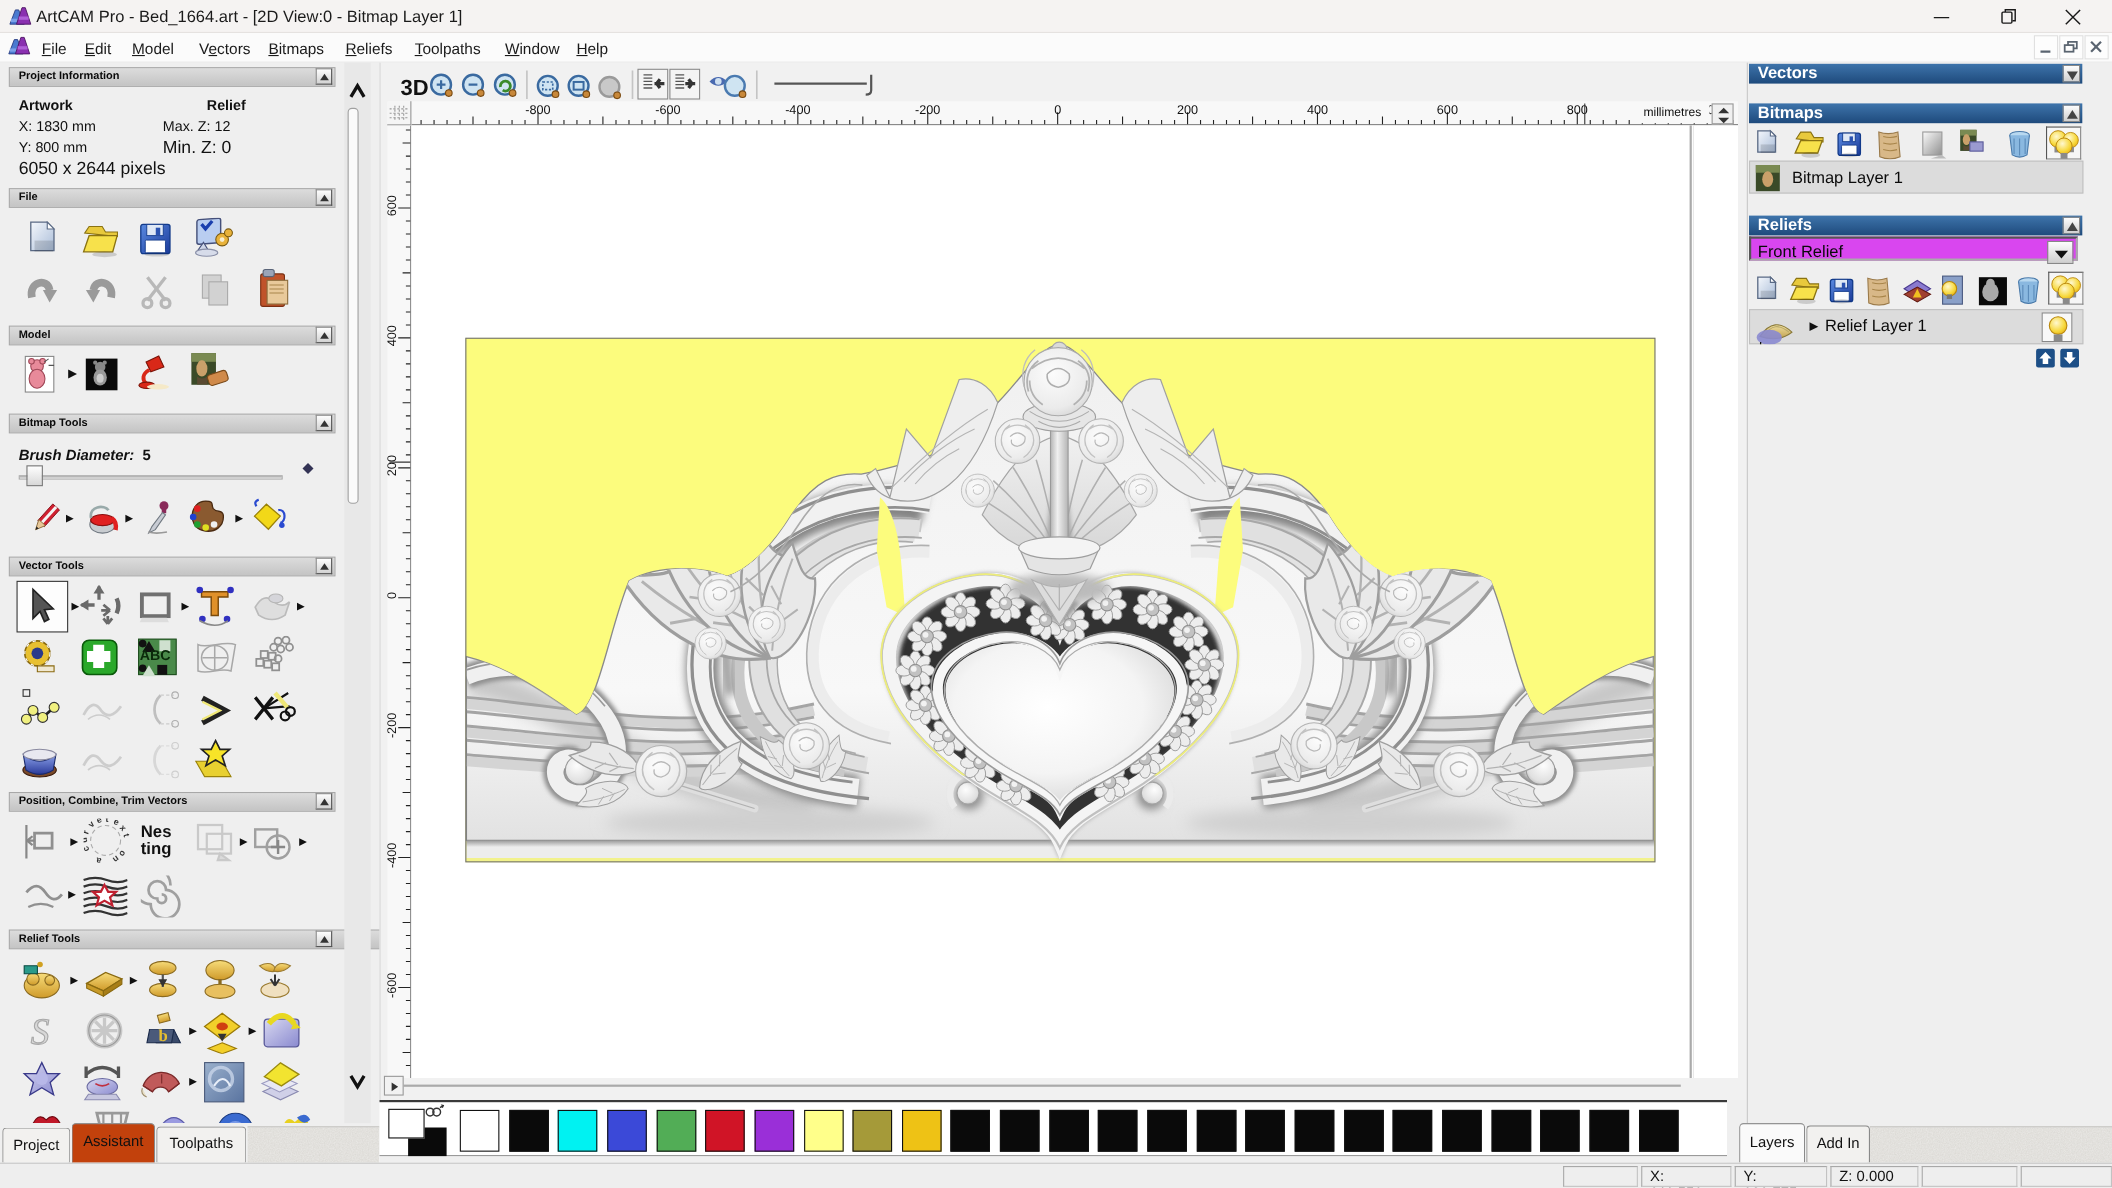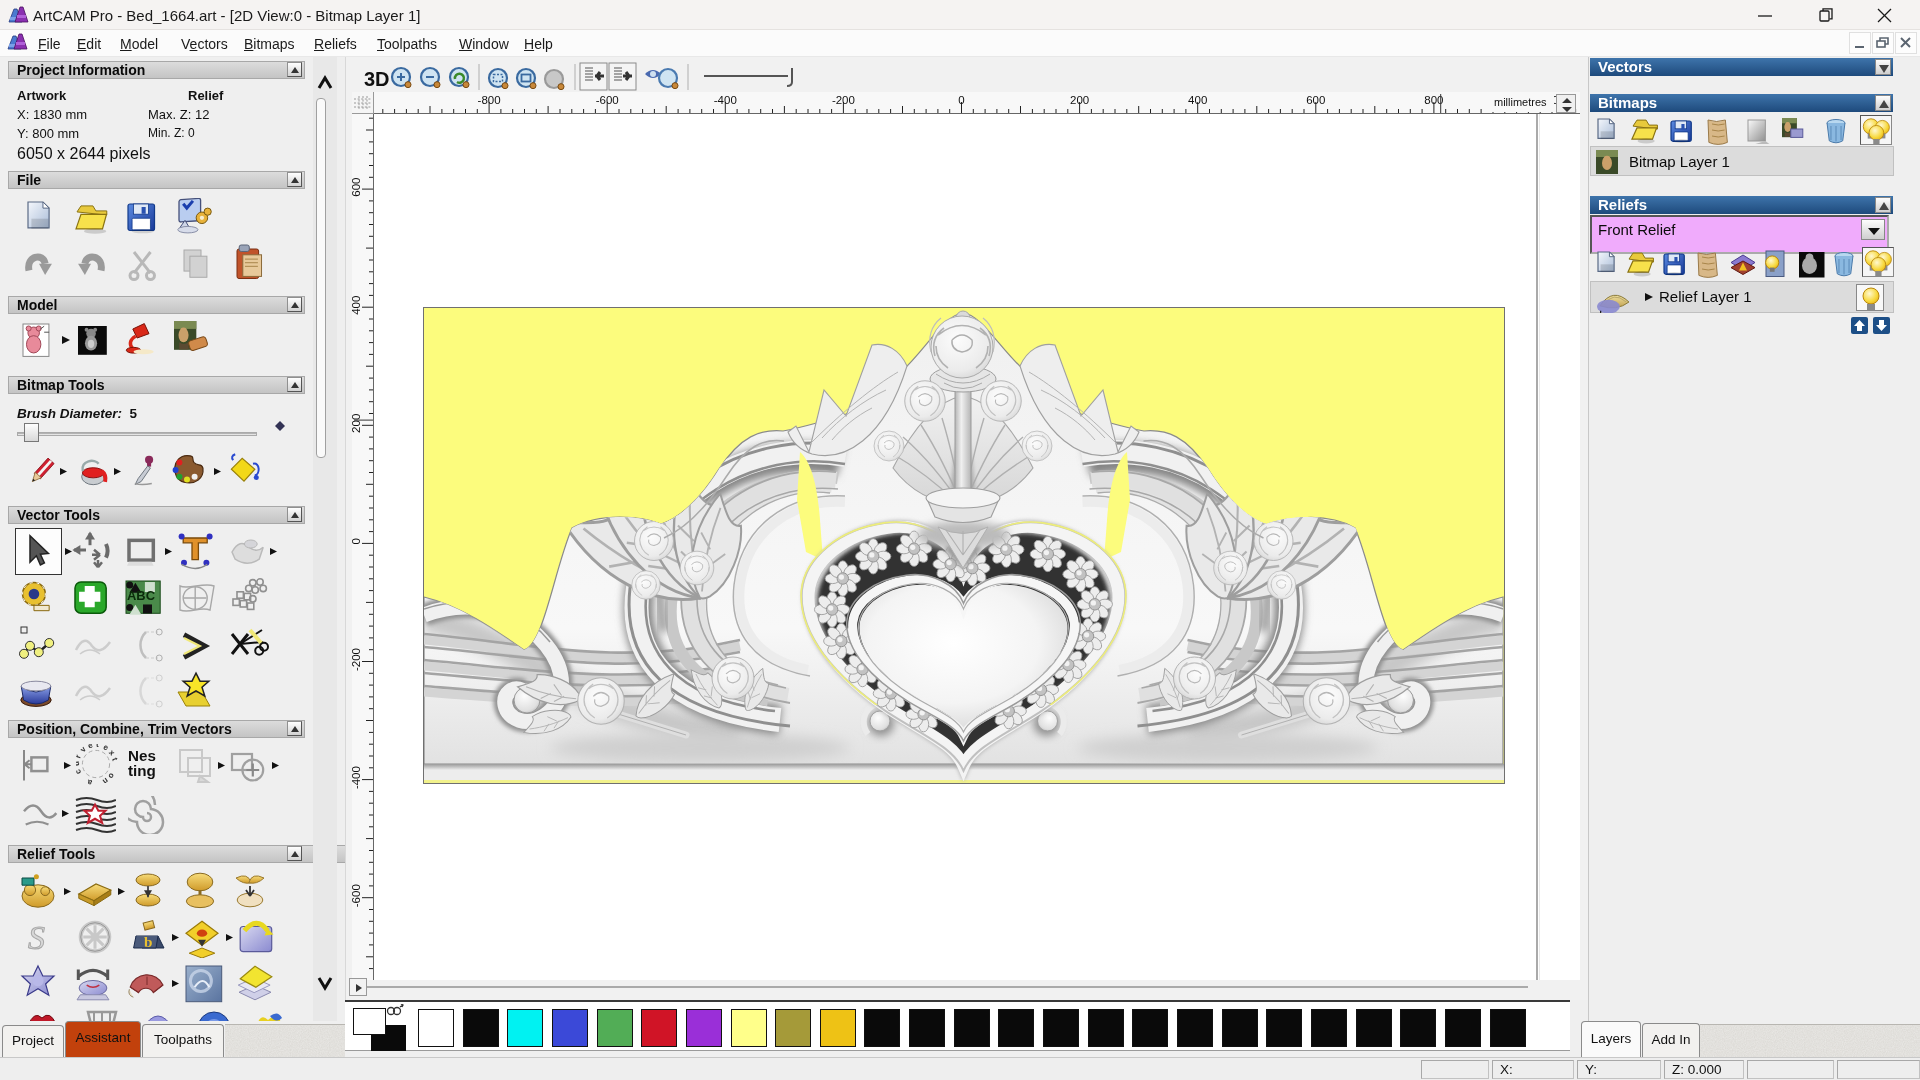--- a/index.html
+++ b/index.html
@@ -1,16 +1,16 @@
 <!DOCTYPE html>
 <html><head><meta charset="utf-8"><style>
 *{margin:0;padding:0;box-sizing:border-box}
 html,body{width:1920px;height:1080px;overflow:hidden;font-family:"Liberation Sans",sans-serif;background:#efefef}
 .hdr{position:absolute;height:18px;background:linear-gradient(#dcdcdc,#c4c4c4);border:1px solid #a8a8a8;
- font-size:14px;font-weight:bold;color:#0a0a0a;line-height:16px;padding-left:8px}
+ font-size:10px;font-weight:bold;color:#0a0a0a;line-height:16px;padding-left:8px}
 .hbtn{position:absolute;width:15px;height:15px;background:linear-gradient(#fefefe,#d2d2d2);
  border:1px solid #909090;border-right-color:#555;border-bottom-color:#555}
 .hbtn:after{content:"";position:absolute;left:3px;top:4px;border-left:4px solid transparent;
  border-right:4px solid transparent;border-bottom:6px solid #333}
 .bluehdr{position:absolute;height:18px;background:linear-gradient(#3e74ab,#1e4a7c);
  font-size:15px;font-weight:bold;color:#fff;line-height:17px;padding-left:8px}
 .tab{position:absolute;background:#f2f1ef;border:1px solid #8a8a8a;border-bottom:none;
  border-radius:4px 4px 0 0;font-size:13.5px;color:#111;text-align:center}
 .sbox{position:absolute;height:19px;border:1px solid #c2c2c2;border-top-color:#a8a8a8;border-left-color:#a8a8a8;
  font-size:13.5px;color:#111;padding:1px 16px 0 7px;background:#eeeeee}
@@ -76,21 +76,21 @@
     </div>
   </div>
 <div style="position:absolute;left:0px;top:57px;width:345px;height:1000px;background:#efefef"></div>
 <div class="hdr" style="left:8px;top:61px;width:297px">Project Information</div>
 <div class="hbtn" style="left:287px;top:62px"></div>
 <div style="position:absolute;left:17px;top:88px;font-size:13px;font-weight:700;color:#111;white-space:nowrap;text-align:center;">Artwork</div>
 <div style="position:absolute;left:148px;top:88px;font-size:13px;font-weight:700;color:#111;white-space:nowrap;margin-left:40px;">Relief</div>
 <div style="position:absolute;left:17px;top:107px;font-size:13px;font-weight:400;color:#111;white-space:nowrap;">X: 1830 mm</div>
 <div style="position:absolute;left:148px;top:107px;font-size:13px;font-weight:400;color:#111;white-space:nowrap;">Max. Z: 12</div>
 <div style="position:absolute;left:17px;top:126px;font-size:13px;font-weight:400;color:#111;white-space:nowrap;">Y: 800 mm</div>
-<div style="position:absolute;left:148px;top:126px;font-size:12px;font-weight:400;color:#111;white-space:nowrap;">Min. Z: 0</div>
+<div style="position:absolute;left:148px;top:126px;font-size:16px;font-weight:400;color:#111;white-space:nowrap;">Min. Z: 0</div>
 <div style="position:absolute;left:17px;top:145px;font-size:16px;font-weight:400;color:#111;white-space:nowrap;">6050 x 2644 pixels</div>
 <div class="hdr" style="left:8px;top:171px;width:297px">File</div>
 <div class="hbtn" style="left:287px;top:172px"></div>
 <svg style="position:absolute;left:22px;top:200px" width="36" height="36" viewBox="0 0 36 36">
     <defs>
 <linearGradient id="gpage" x1="0" y1="0" x2="1" y2="1">
         <stop offset="0" stop-color="#f4f7fc"></stop>
         <stop offset="1" stop-color="#aabdd8"></stop>
       </linearGradient>
 <linearGradient id="gfloppy" x1="0" y1="0" x2="1" y2="1">
@@ -1292,21 +1292,21 @@
       <circle cx="11" cy="9" r="3.2" fill="#caa06a"></circle>
     </svg>
     <div style="position:absolute;left:38px;top:6px;font-size:15px;font-weight:400;color:#0a0a0a;white-space:nowrap;">Bitmap Layer 1</div>
   </div>
 <div class="bluehdr" style="left:1590px;top:196px;width:303px">Reliefs</div>
 <div style="position:absolute;left:1875px;top:197px;width:16px;height:16px;background:linear-gradient(#fdfdfd,#cfcfcf);border:1px solid #888">
     <svg style="position:absolute;left:2px;top:3px" width="12" height="11" viewBox="0 0 12 11">
       <path d="M6 1 L11 9 H1 Z" fill="#444"></path>
     </svg>
   </div>
-<div style="position:absolute;left:1590px;top:215px;width:299px;height:39px;background:#f0abfc;border:2px solid #555;border-right-color:#aaa;border-bottom-color:#aaa">
+<div style="position:absolute;left:1590px;top:215px;width:299px;height:22px;background:#d946ef;border:2px solid #555;border-right-color:#aaa;border-bottom-color:#aaa">
     <div style="position:absolute;left:6px;top:4px;font-size:15px;font-weight:400;color:#0a0a0a;white-space:nowrap;">Front Relief</div>
     <div style="position:absolute;left:269px;top:2px;width:24px;height:21px;background:linear-gradient(#fdfdfd,#cfcfcf);border:1px solid #888">
       <svg style="position:absolute;left:5px;top:7px" width="14" height="10" viewBox="0 0 14 10">
         <path d="M1 1 H13 L7 8 Z" fill="#111"></path>
       </svg>
     </div>
   </div>
 <svg style="position:absolute;left:1592px;top:250px" width="28" height="28" viewBox="0 0 28 28">
     <g>
       <path d="M6 2 h11.44 l4.68 4.68 V 21.32 H 6 Z" fill="url(#gpage)" stroke="#5a6a85" stroke-width="1.2"></path>

